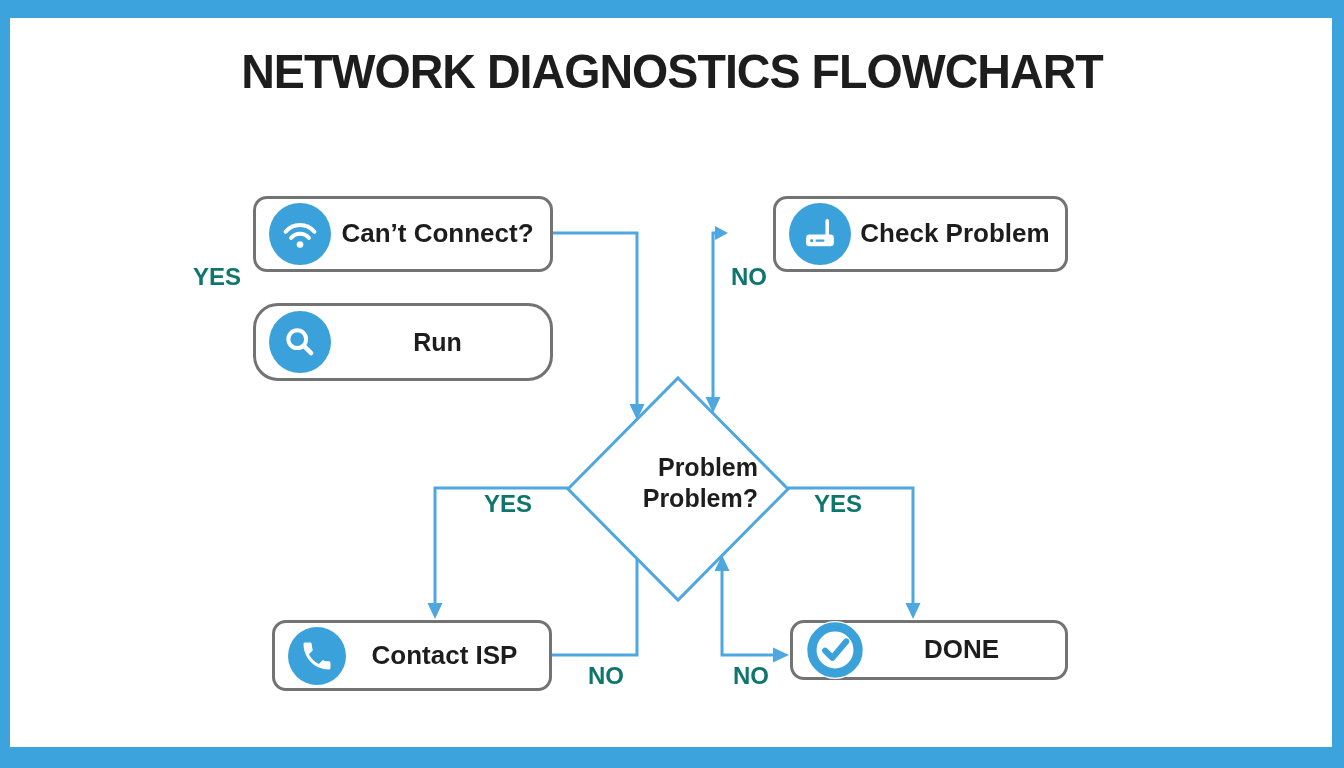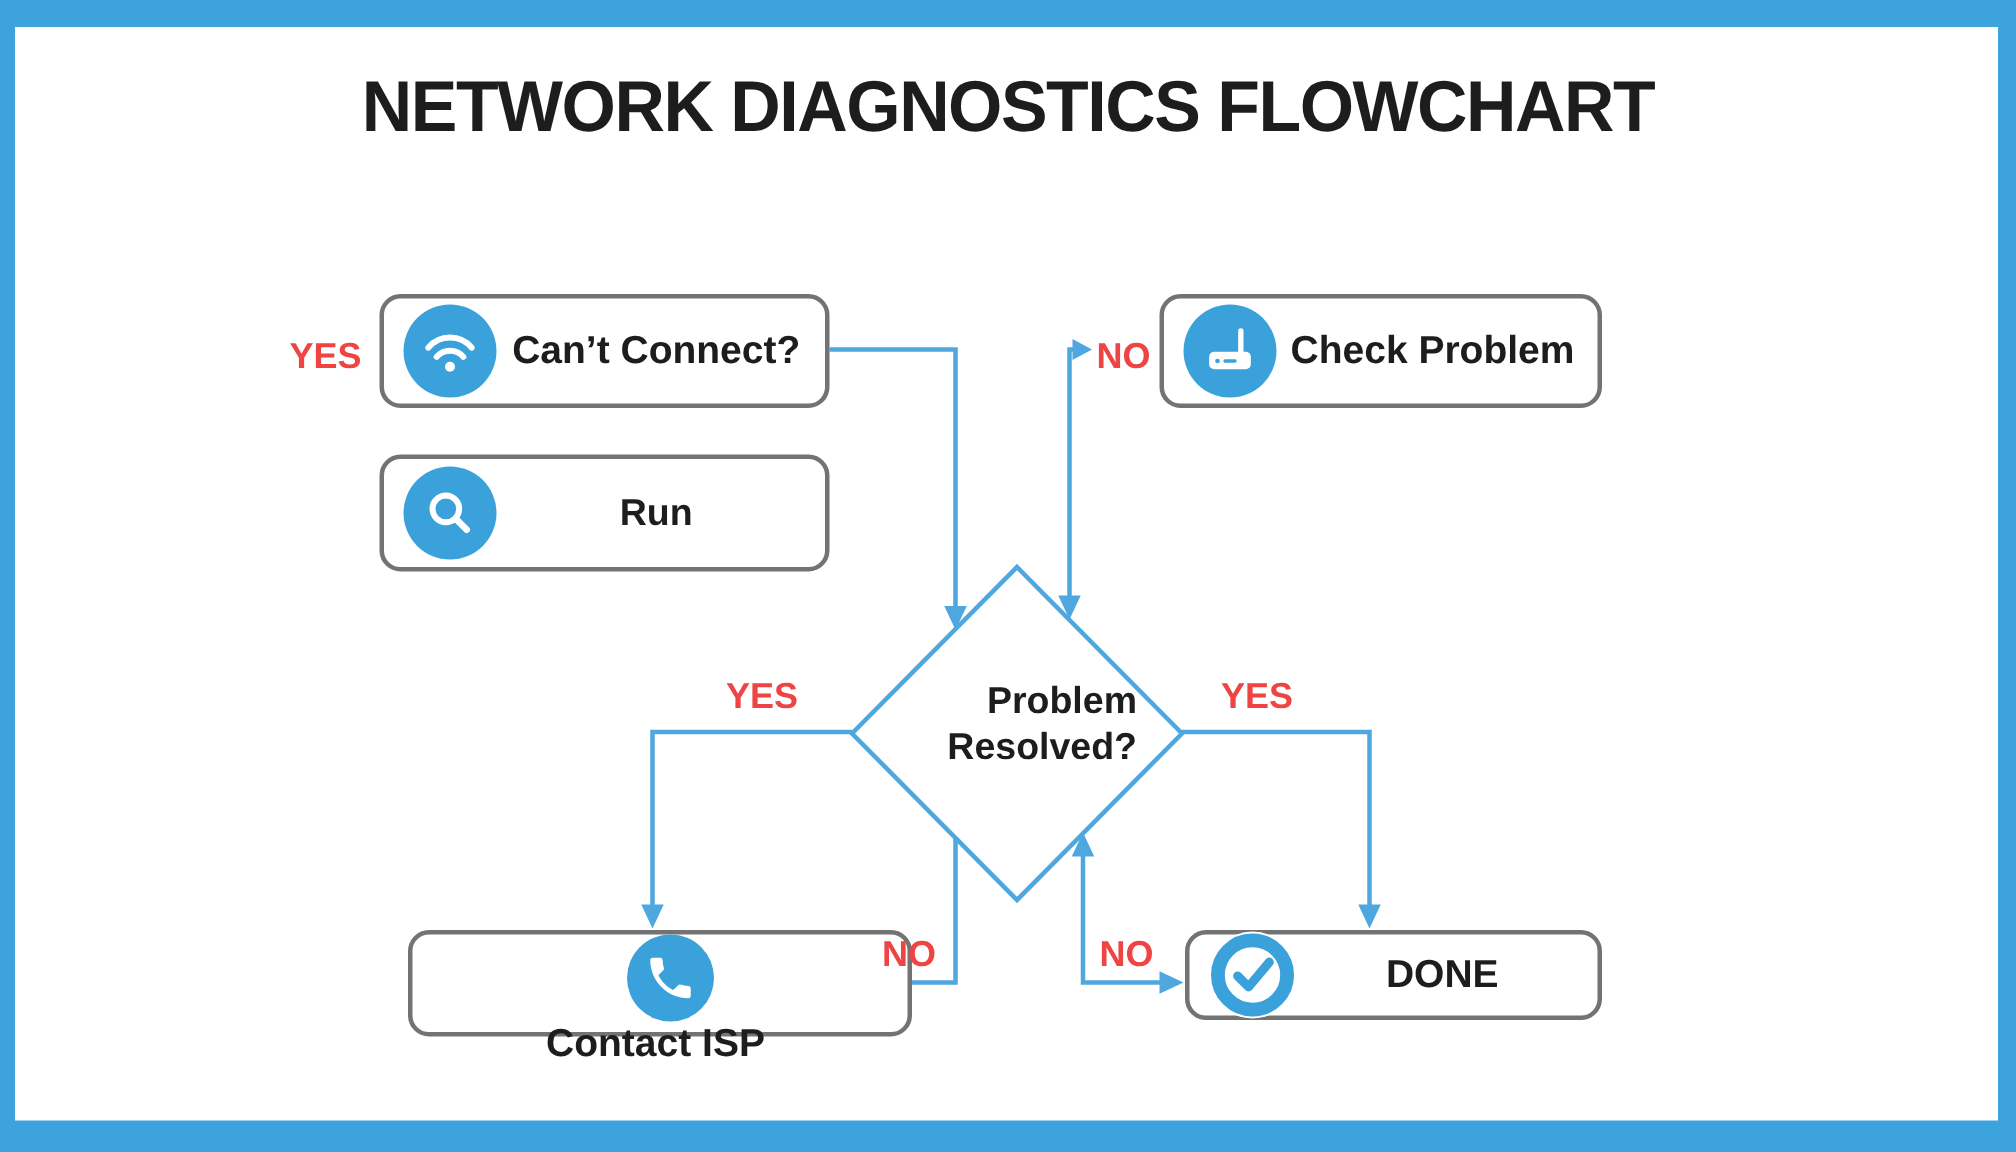--- a/index.html
+++ b/index.html
@@ -39,22 +39,23 @@
     font-size:26px;line-height:1.12;padding-right:6px;
   }
   .node .txt.two{font-size:25px;}
 
   .decision-text{
     position:absolute;left:598px;top:452px;width:160px;text-align:right;
     font-weight:700;font-size:25px;line-height:1.25;color:#1D1D1D;
   }
 
   .edge-label{
-    position:absolute;font-weight:700;font-size:24px;color:#ef4444;
+    position:absolute;font-weight:700;font-size:24px;color:#0f766e;
     white-space:nowrap;
+    margin-top:39px;
   }
 </style>
 </head>
 <body>
 
 <div class="canvas">
 
   <svg class="wires" viewBox="0 0 1344 768" fill="none">
 
     <path d="M553 233 H637 V406" stroke="#4FA7DF" stroke-width="3"></path>
@@ -90,21 +91,21 @@
     <div class="icon-wrap big">
       <svg width="40" height="40" viewBox="0 0 36 36">
         <path d="M5 16 A17 17 0 0 1 31 16" stroke="#ffffff" stroke-width="3.6" fill="none" stroke-linecap="round"></path>
         <path d="M10 21.5 A10.5 10.5 0 0 1 26 21.5" stroke="#ffffff" stroke-width="3.6" fill="none" stroke-linecap="round"></path>
         <circle cx="18" cy="27.5" r="3" fill="#ffffff"></circle>
       </svg>
     </div>
     <div class="txt">Can’t Connect?</div>
   </div>
 
-  <div class="node" style="left:253px;top:303px;width:300px;height:78px;">
+  <div class="node" style="left:253px;top:303px;width:300px;height:78px;border-radius:25px;">
     <div class="icon-wrap big">
       <svg width="40" height="40" viewBox="0 0 36 36">
         <circle cx="15.5" cy="15.5" r="8" stroke="#ffffff" stroke-width="3.6" fill="none"></circle>
         <line x1="21.5" y1="21.5" x2="28" y2="28" stroke="#ffffff" stroke-width="4" stroke-linecap="round"></line>
       </svg>
     </div>
     <div class="txt two">
       <span>Run</span><br>
     </div>
   </div>
@@ -116,24 +117,24 @@
         <rect x="5.5" y="18.5" width="25" height="10.5" rx="3" fill="#ffffff"></rect>
         <circle cx="10.5" cy="24" r="1.4" fill="#3AA1DB"></circle>
         <rect x="14" y="23" width="8" height="2" rx="1" fill="#3AA1DB"></rect>
       </svg>
     </div>
     <div class="txt">Check Problem</div>
   </div>
 
   <div class="decision-text">
     <span>Problem</span><br>
-    <span>Resolved?</span>
+    <span>Problem?</span>
   </div>
 
-  <div class="node" style="left:272px;top:620px;width:336px;height:71px;flex-direction:column;">
+  <div class="node" style="left:272px;top:620px;width:280px;height:71px;">
     <div class="icon-wrap small">
       <svg width="36" height="36" viewBox="0 0 24 24">
         <path d="M6.62 10.79c1.44 2.83 3.76 5.14 6.59 6.59l2.2-2.2c.27-.27.67-.36 1.02-.24 1.12.37 2.33.57 3.57.57.55 0 1 .45 1 1V20c0 .55-.45 1-1 1-9.39 0-17-7.61-17-17 0-.55.45-1 1-1h3.5c.55 0 1 .45 1 1 0 1.25.2 2.45.57 3.57.11.35.03.74-.25 1.02l-2.2 2.2z" fill="#ffffff"></path>
       </svg>
     </div>
     <div class="txt">Contact ISP</div>
   </div>
 
   <div class="node" style="left:790px;top:620px;width:278px;height:60px;">
     <div class="icon-wrap small ring">

